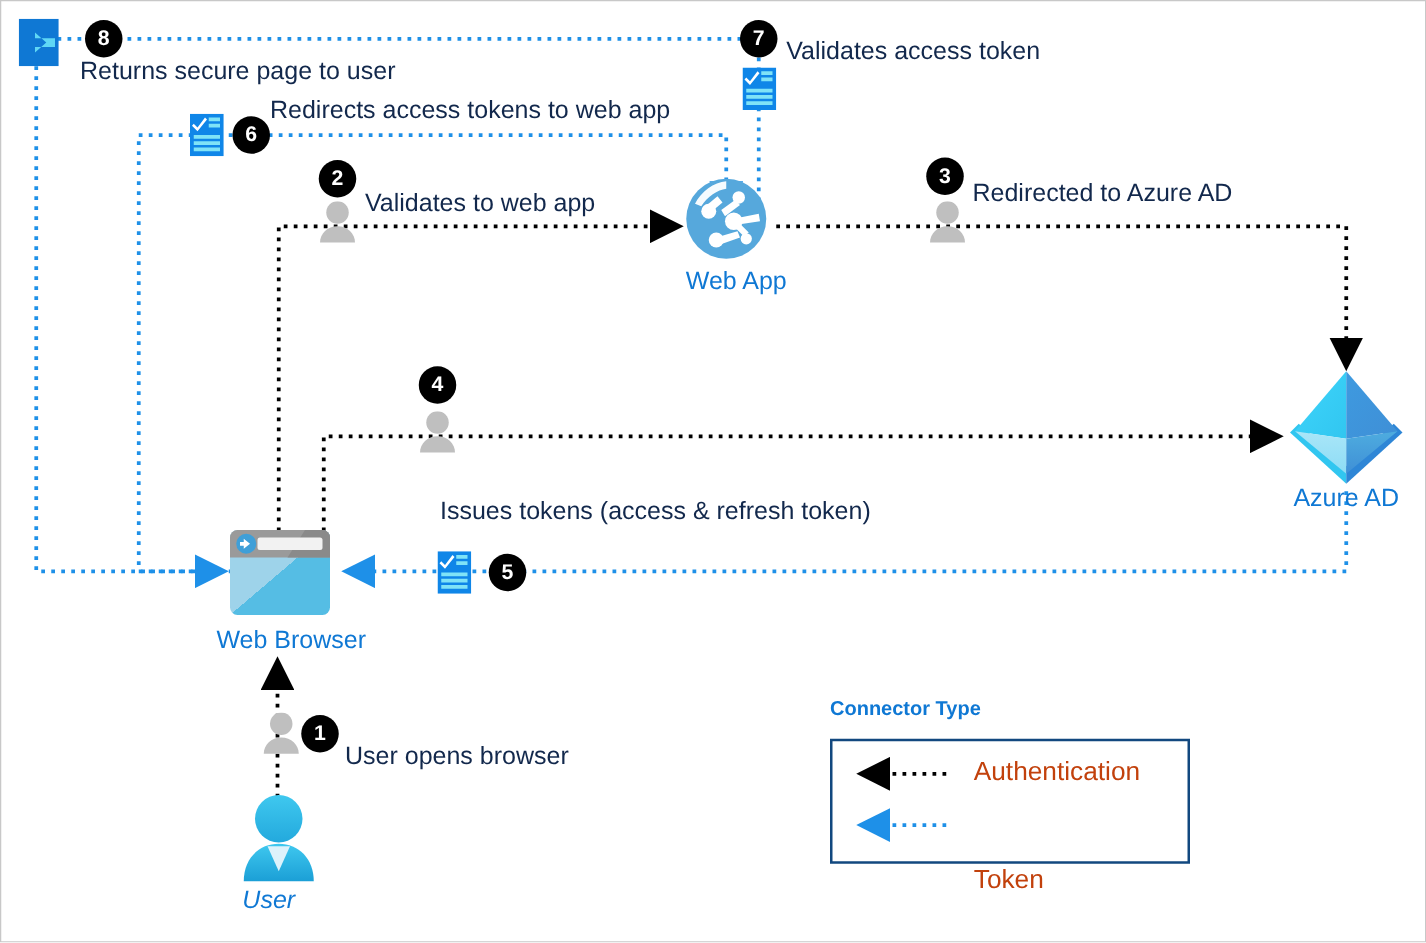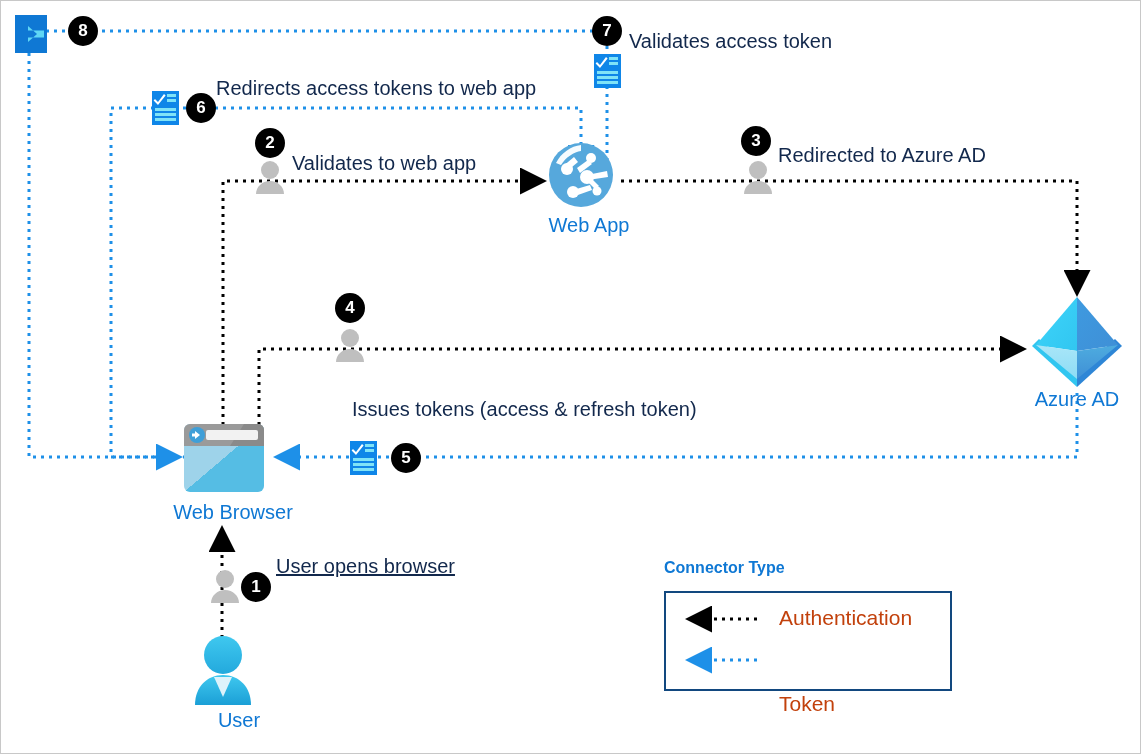--- a/index.html
+++ b/index.html
@@ -209,30 +209,30 @@
         <linearGradient id="uB" x1="0" y1="0" x2="0" y2="1">
           <stop offset="0" stop-color="#3fc8ef"></stop>
           <stop offset="1" stop-color="#1b9fd6"></stop>
         </linearGradient>
       </defs>
       <circle cx="34" cy="20" r="19" fill="url(#uH)"></circle>
       <path d="M34,40 C50,40 62,52 62,70 L6,70 C6,52 18,40 34,40 z" fill="url(#uB)"></path>
       <path d="M25,42 L43,42 L34,62 z" fill="#ddf2fb"></path>
     </svg>
   </div>
-  <div class="node-label" style="left:188px; top:708px; width:100px;">User</div>
+  <div class="node-label" style="left:164px; top:708px; width:100px;font-style:italic;">User</div>
 
   <div class="person" style="left:209px; top:569px;">
     <svg width="30" height="34" viewBox="0 0 30 34">
       <circle cx="15" cy="9" r="9" fill="#bfbfbf"></circle>
       <path d="M15,20 C23,20 29,26 29,33 L1,33 C1,26 7,20 15,20 z" fill="#bfbfbf"></path>
     </svg>
   </div>
   <div class="badge" style="left:240px; top:571px;">1</div>
-  <div class="lbl" style="left:275px; top:554px;text-decoration:underline;">User opens browser</div>
+  <div class="lbl" style="left:275px; top:593px;">User opens browser</div>
 
   <div class="person" style="left:254px; top:160px;">
     <svg width="30" height="34" viewBox="0 0 30 34">
       <circle cx="15" cy="9" r="9" fill="#bfbfbf"></circle>
       <path d="M15,20 C23,20 29,26 29,33 L1,33 C1,26 7,20 15,20 z" fill="#bfbfbf"></path>
     </svg>
   </div>
   <div class="badge" style="left:254px; top:127px;">2</div>
   <div class="lbl" style="left:291px; top:151px;">Validates to web app</div>
 
@@ -289,20 +289,21 @@
       <rect x="15" y="8" width="9" height="3" fill="#7fe3f7"></rect>
       <rect x="3" y="17" width="21" height="3" fill="#7fe3f7"></rect>
       <rect x="3" y="22" width="21" height="3" fill="#7fe3f7"></rect>
       <rect x="3" y="27" width="21" height="3" fill="#7fe3f7"></rect>
     </svg>
   </div>
   <div class="badge" style="left:591px; top:15px;">7</div>
   <div class="lbl" style="left:628px; top:29px;">Validates access token</div>
 
   <div class="badge" style="left:67px; top:15px;">8</div>
+  <div class="lbl" style="left:63px; top:45px;">Returns secure page to user</div>
 
   <div class="legend-title" style="left:663px; top:558px;">Connector Type</div>
   <div class="legend-box" style="left:663px; top:590px; width:288px; height:100px;"></div>
 
   <svg style="position:absolute; left:663px; top:590px;" width="288" height="100" viewBox="0 0 288 100" xmlns="http://www.w3.org/2000/svg">
     <defs>
       <marker id="lgB" markerWidth="9" markerHeight="9" refX="7" refY="4.5" orient="auto">
         <path d="M0,0 L9,4.5 L0,9 z" fill="#000000"></path>
       </marker>
       <marker id="lgT" markerWidth="9" markerHeight="9" refX="7" refY="4.5" orient="auto">

